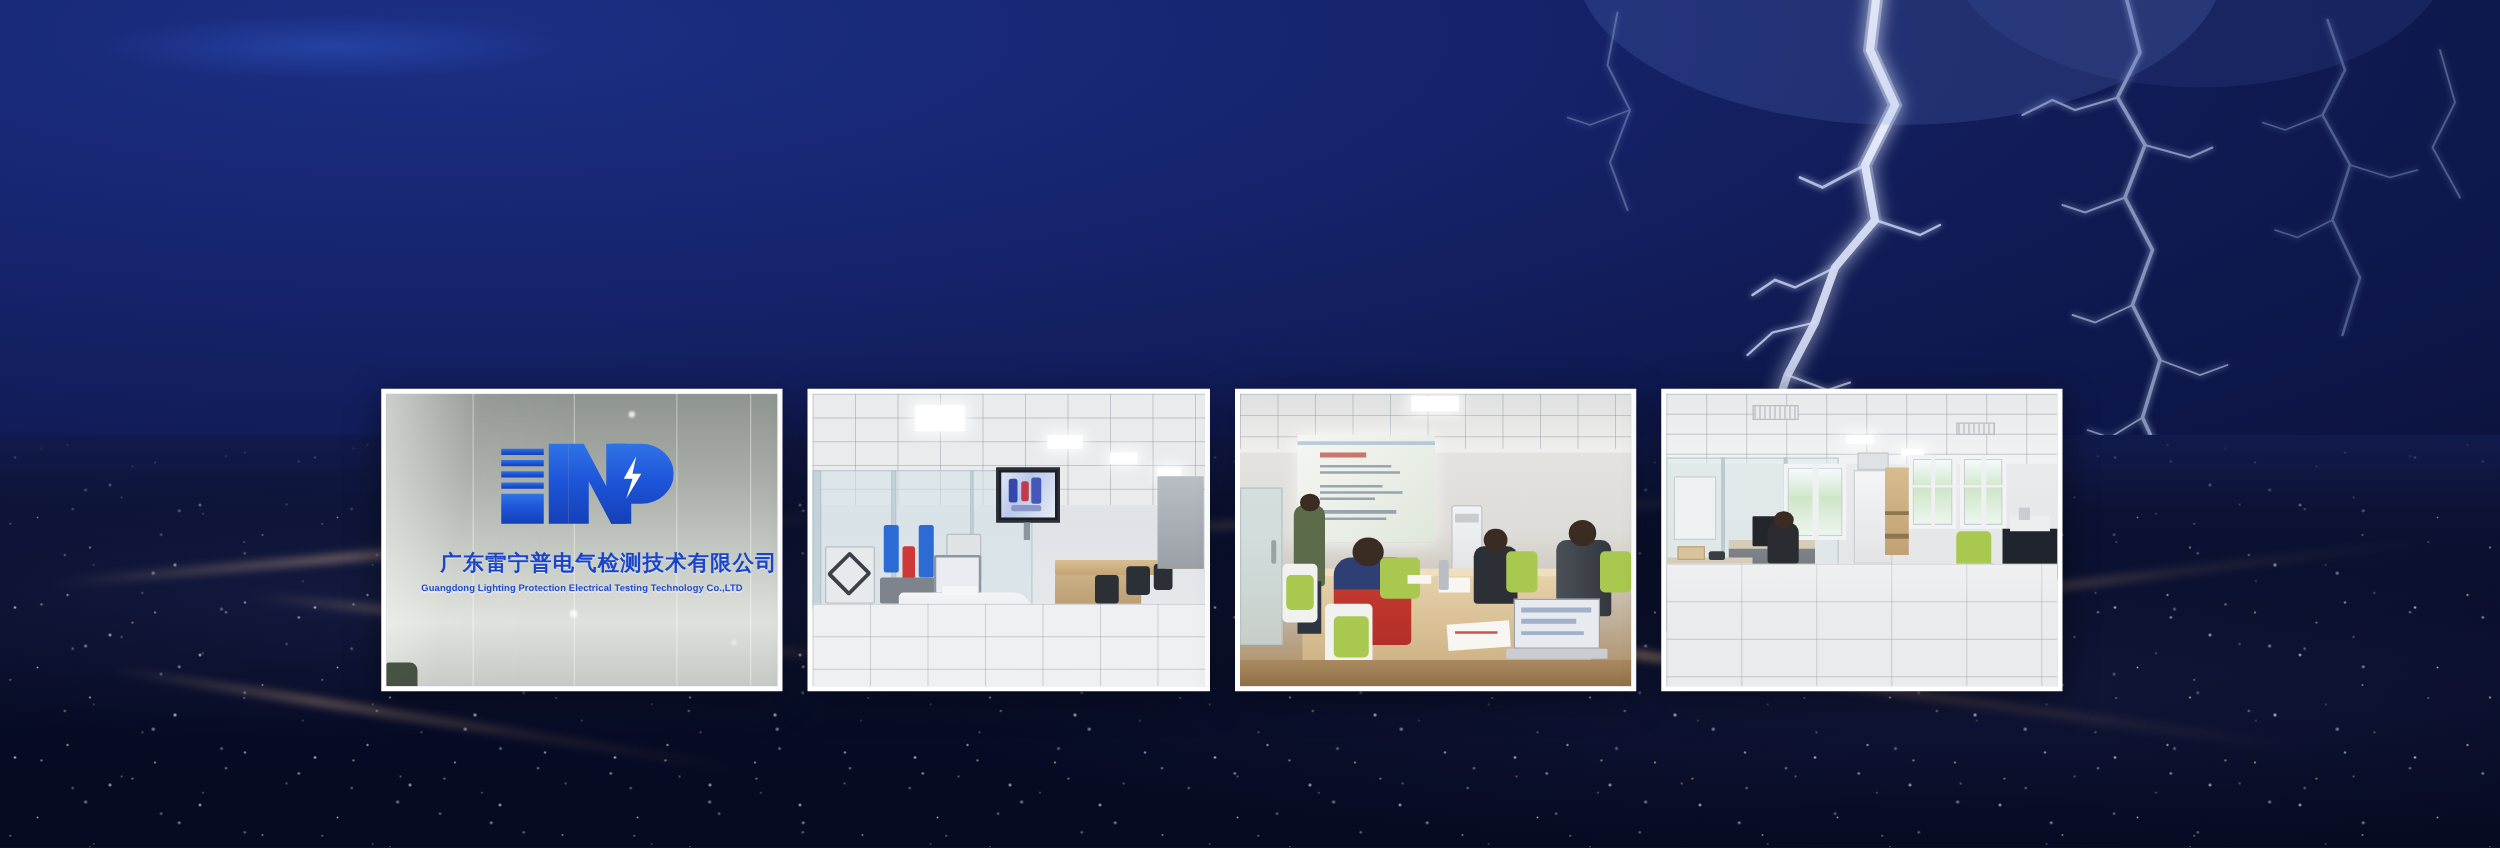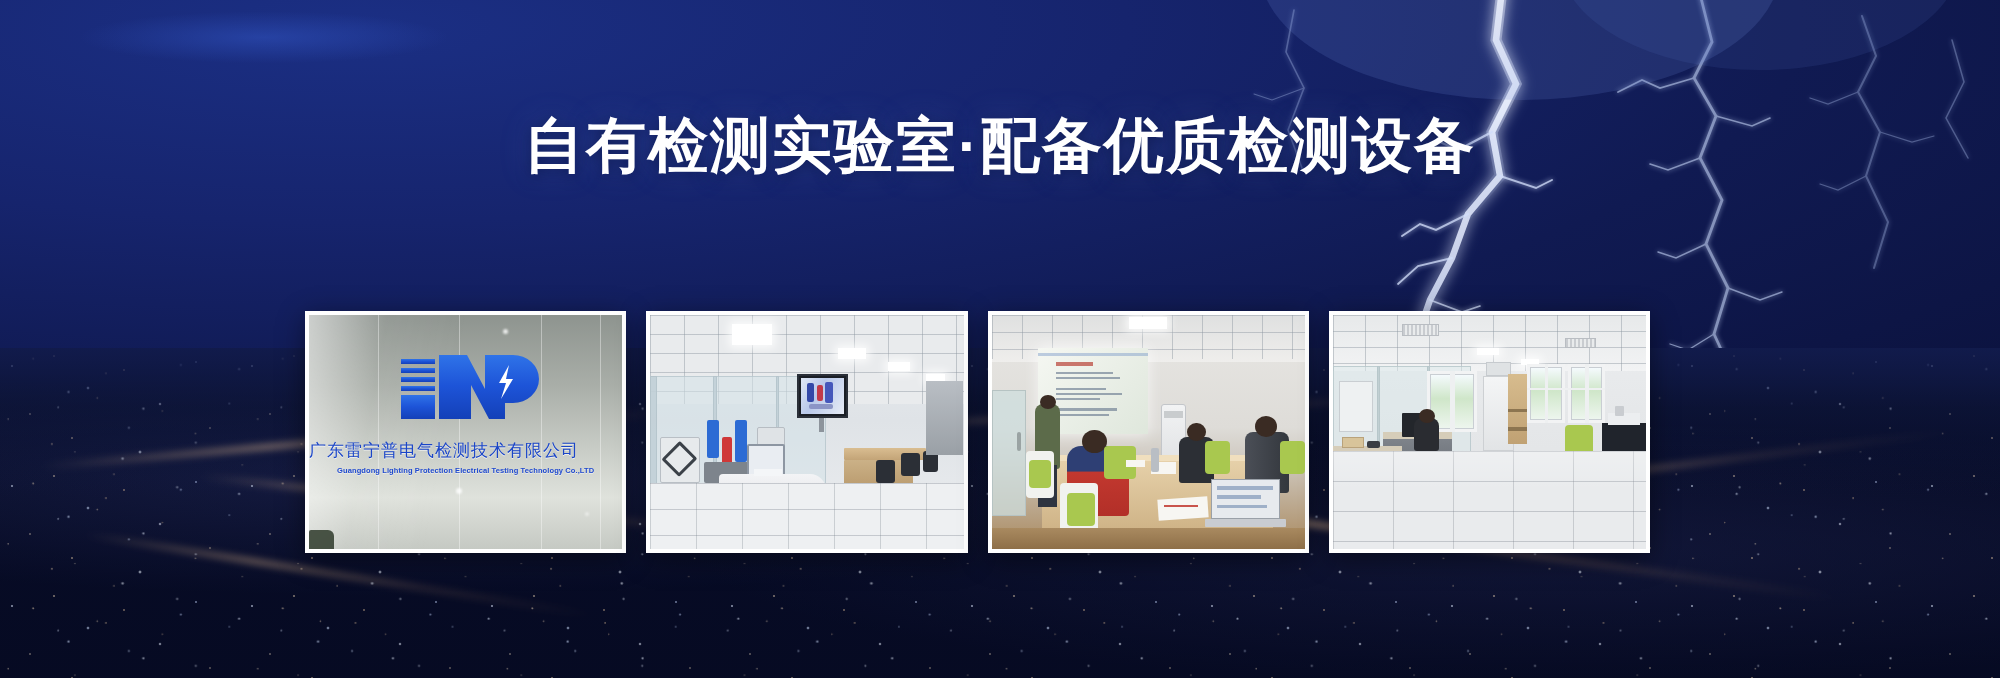--- a/index.html
+++ b/index.html
@@ -90,22 +90,22 @@
   .shot { position:relative; width:100%; height:100%; overflow:hidden; background:#cfd3d8; }
 
   
   .wall { position:absolute; inset:0;
     background:
       linear-gradient(100deg, rgba(255,255,255,.55) 0%, rgba(255,255,255,.05) 22%, rgba(255,255,255,0) 45%),
       linear-gradient(180deg,#8e948f 0%, #a9aea8 30%, #c9cdc7 58%, #dfe2dc 78%, #c5c9c3 100%);
   }
   .wall-seam { position:absolute; top:0; bottom:0; width:1px; background:rgba(255,255,255,.38); }
   .logo-mark { position:absolute; left:50%; top:30px; transform:translateX(-50%); }
-  .logo-cn { position:absolute; left:0; right:0; top:124px; text-align:left;
-    font-size:17px; font-weight:400; color:#1a45c8; letter-spacing:1px;
+  .logo-cn { position:absolute; left:0; right:0; top:124px; text-align:right;
+    font-size:17px; font-weight:700; color:#1a45c8; letter-spacing:1px;
     text-shadow:0 1px 0 rgba(255,255,255,.65); }
   .logo-en { position:absolute; left:0; right:0; top:151px; text-align:center;
     font-size:7.5px; font-weight:700; color:#1f49cf; letter-spacing:.1px;
     text-shadow:0 1px 0 rgba(255,255,255,.5); }
   .wall-spot { position:absolute; border-radius:50%; background:rgba(255,255,255,.8); filter:blur(1px); }
 
   
   .ceiling-grid {
     position:absolute; left:0; right:0; top:0;
     background-image:
@@ -256,23 +256,20 @@
     <div class="city-road r3"></div>
     <div class="city-road r4"></div>
     <div class="city-road r5"></div>
     <div class="city-road r6"></div>
     <div class="city-lights"></div>
     <div class="city-lights l2"></div>
     <div class="city-lights l3"></div>
     <div class="city-haze"></div>
   </div>
 
-  <div class="headline-wrap">
-    <h1 class="headline">自有检测实验室·配备优质检测设备</h1>
-  </div>
 
 
   <div class="photos">
 
     <div class="frame">
       <div class="shot">
         <div class="wall"></div>
         <div class="wall-seam" style="left:22%"></div>
         <div class="wall-seam" style="left:48%"></div>
         <div class="wall-seam" style="left:74%"></div>

